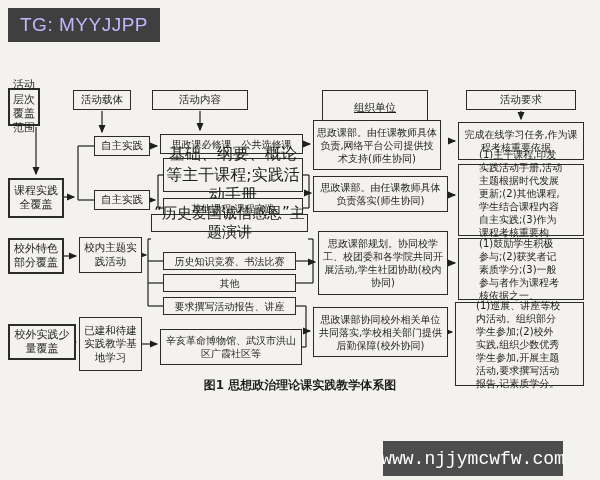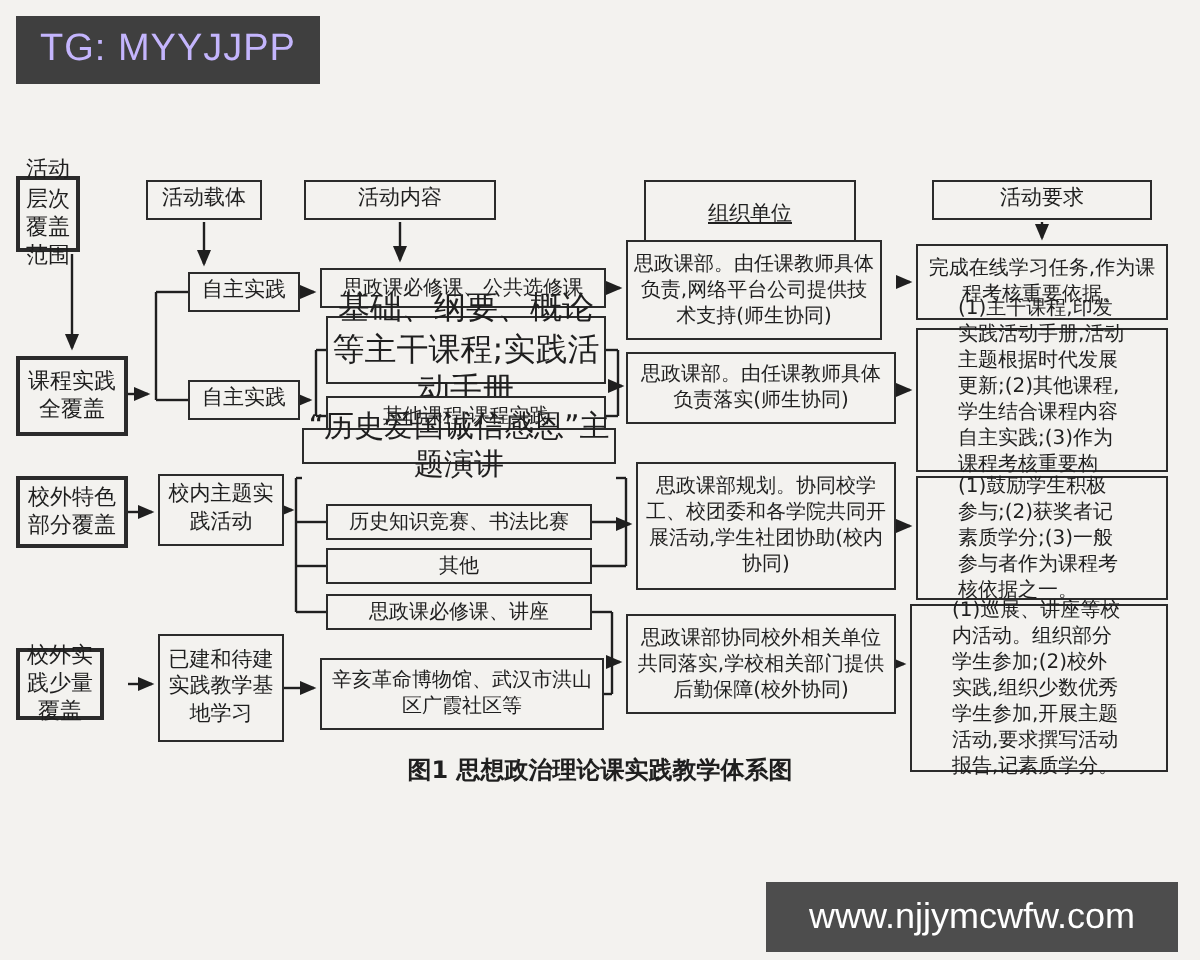--- a/index.html
+++ b/index.html
@@ -12,24 +12,24 @@
   .abs{position:absolute;box-sizing:border-box;}
   
   .badge{
     left:8px;top:8px;width:152px;height:34px;
     display:flex;align-items:center;justify-content:center;
     color:#c4b5fd;font-size:19px;letter-spacing:.5px;
     font-family:"Liberation Sans",sans-serif;
   }
   
   .watermark{
-    left:383px;top:441px;width:206px;height:35px;
+    left:383px;top:441px;width:180px;height:35px;
     display:flex;align-items:center;justify-content:center;
     color:#fff;font-size:18px;
-    font-family:Liberation Sans, sans-serif;
+    font-family:Liberation Mono, monospace;
   }
   
   .bx{
     border:1px solid #2b2b2b;
     display:flex;align-items:center;justify-content:center;
     text-align:center;font-size:10.5px;line-height:1.3;
     padding:1px 2px;background:#f3f2ef;
   }
   .bold{border-width:2px;font-size:11px;}
   .jl{text-align:left;justify-content:flex-start;padding:2px 20px;}
@@ -53,21 +53,21 @@
   
   .b-level2 {left:8px;  top:238px;width:56px; height:36px;}
   .b-campus {left:79px; top:237px;width:63px; height:36px;}
   .b-c-speech {left:151px;top:214px;width:157px;height:18px;font-size:15px;}
   .b-c-contest{left:163px;top:252px;width:133px;height:18px;font-size:10px;}
   .b-c-misc   {left:163px;top:274px;width:133px;height:18px;font-size:10px;}
   .b-c-museum {left:163px;top:297px;width:133px;height:18px;font-size:10px;}
   .b-o-campus{left:318px;top:231px;width:130px;height:64px;font-size:10px;}
   .b-r-campus{left:458px;top:238px;width:126px;height:62px;font-size:10px;}
   
-  .b-level3 {left:8px;  top:324px;width:44px; height:36px;}
+  .b-level3 {left:8px;  top:324px;width:68px; height:36px;}
   .b-base   {left:79px; top:317px;width:63px; height:54px;}
   .b-c-sites{left:160px;top:329px;width:142px;height:36px;font-size:10px;}
   .b-o-ext  {left:313px;top:307px;width:135px;height:50px;font-size:10px;}
   .b-r-ext  {left:455px;top:302px;width:129px;height:84px;font-size:10px;}
   
   .caption{
     left:0;top:376px;width:600px;height:18px;
     display:flex;align-items:center;justify-content:center;
     font-size:12px;font-weight:bold;
   }
@@ -153,21 +153,21 @@
 <div class="abs bx b-o-online">思政课部。由任课教师具体负责,网络平台公司提供技术支持(师生协同)</div>
 <div class="abs bx b-o-self">思政课部。由任课教师具体负责落实(师生协同)</div>
 <div class="abs bx b-r-online">完成在线学习任务,作为课程考核重要依据。</div>
 <div class="abs bx jl b-r-self">(1)主干课程,印发实践活动手册,活动主题根据时代发展更新;(2)其他课程,学生结合课程内容自主实践;(3)作为课程考核重要构成。</div>
 
 <div class="abs bx bold b-level2">校外特色部分覆盖</div>
 <div class="abs bx b-campus">校内主题实践活动</div>
 <div class="abs bx b-c-speech">“历史爱国诚信感恩”主题演讲</div>
 <div class="abs bx b-c-contest">历史知识竞赛、书法比赛</div>
 <div class="abs bx b-c-misc">其他</div>
-<div class="abs bx b-c-museum">思政课必修课、讲座</div>
+<div class="abs bx b-c-museum">要求撰写活动报告、讲座</div>
 <div class="abs bx b-o-campus">思政课部规划。协同校学工、校团委和各学院共同开展活动,学生社团协助(校内协同)</div>
 <div class="abs bx jl b-r-campus">(1)鼓励学生积极参与;(2)获奖者记素质学分;(3)一般参与者作为课程考核依据之一。</div>
 
 <div class="abs bx bold b-level3">校外实践少量覆盖</div>
 <div class="abs bx b-base">已建和待建实践教学基地学习</div>
 <div class="abs bx b-c-sites">辛亥革命博物馆、武汉市洪山区广霞社区等</div>
 <div class="abs bx b-o-ext">思政课部协同校外相关单位共同落实,学校相关部门提供后勤保障(校外协同)</div>
 <div class="abs bx jl b-r-ext">(1)巡展、讲座等校内活动。组织部分学生参加;(2)校外实践,组织少数优秀学生参加,开展主题活动,要求撰写活动报告,记素质学分。</div>
 
 <div class="abs caption">图1 思想政治理论课实践教学体系图</div>

